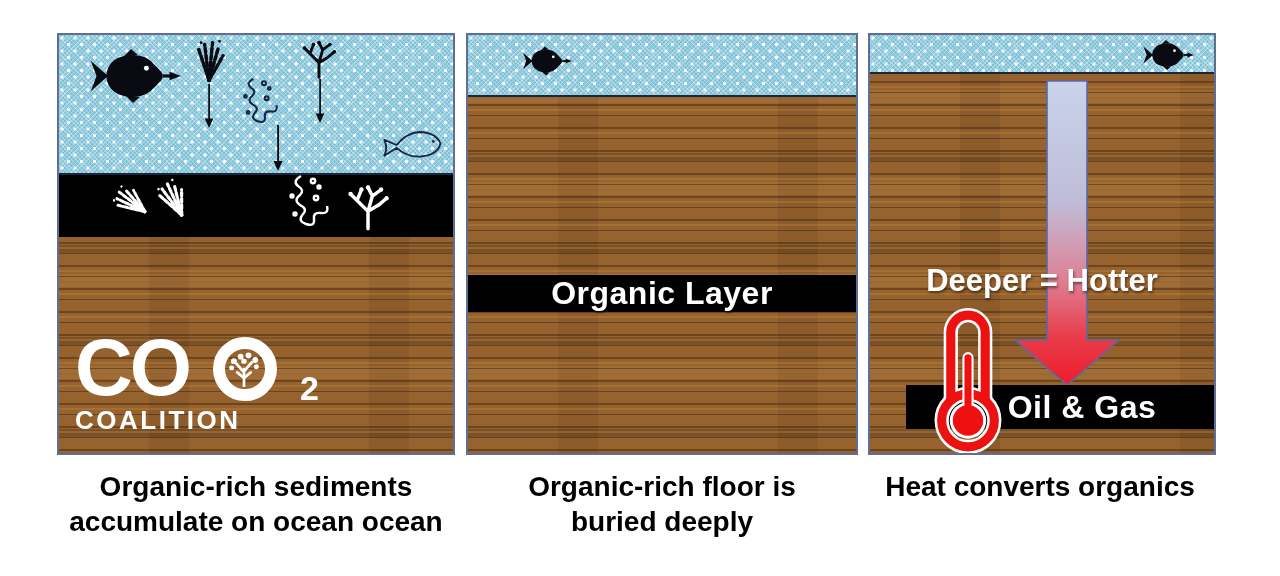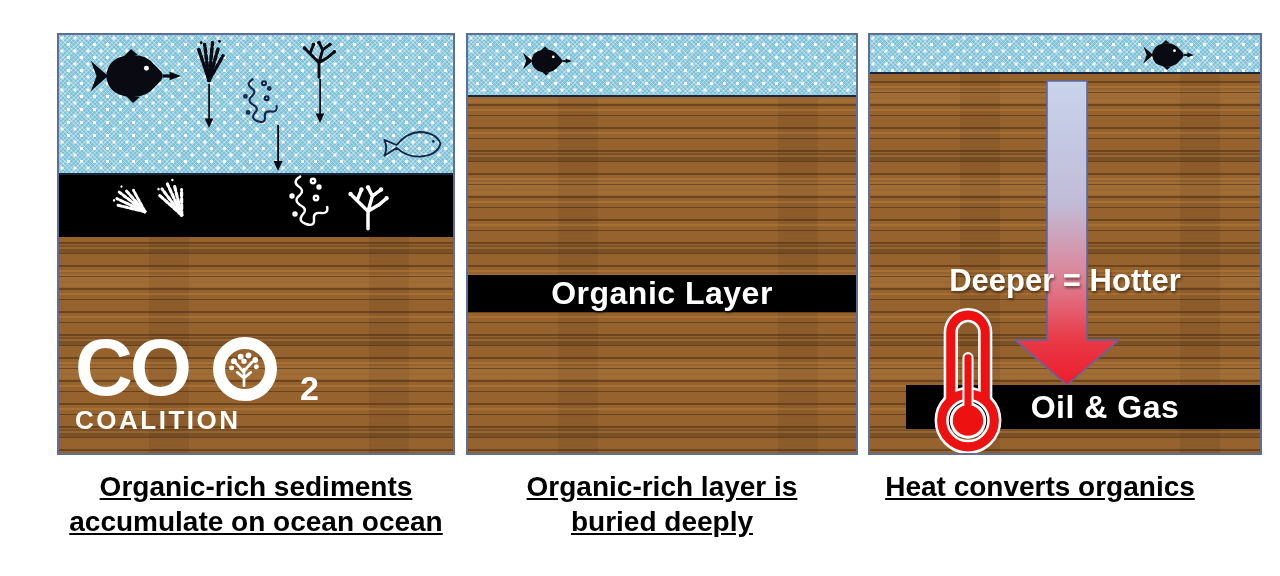--- a/index.html
+++ b/index.html
@@ -20,21 +20,21 @@
       repeating-linear-gradient(180deg,
         rgba(0,0,0,0) 0 26px, rgba(0,0,0,.18) 26px 34px,
         rgba(0,0,0,0) 34px 55px, rgba(255,200,120,.10) 55px 68px,
         rgba(0,0,0,0) 68px 92px),
       repeating-linear-gradient(90deg,
         rgba(0,0,0,0) 0 90px, rgba(60,35,10,.12) 90px 130px,
         rgba(0,0,0,0) 130px 220px);
   }
   .panel-1{left:57px;width:398px;}
   .panel-2{left:466px;width:392px;}
-  .panel-3{left:868px;width:394px;text-decoration:underline;}
+  .panel-3{left:868px;width:348px;text-decoration:underline;}
   .water{
     position:absolute;left:0;right:0;top:0;
     background-color:#7fc2d8;
     background-image:
       radial-gradient(circle, rgba(255,255,255,.95) 1.4px, rgba(255,255,255,0) 1.9px),
       radial-gradient(circle, rgba(255,255,255,.95) 1.4px, rgba(255,255,255,0) 1.9px),
       repeating-linear-gradient(45deg, rgba(255,255,255,.3) 0 1px, rgba(255,255,255,0) 1px 3px),
       repeating-linear-gradient(-45deg, rgba(255,255,255,.3) 0 1px, rgba(255,255,255,0) 1px 3px);
     background-size:13px 13px,13px 13px,auto,auto;
     background-position:3px 3px,9.5px 9.5px,0 0,0 0;
@@ -55,21 +55,21 @@
     position:absolute;top:228px;left:0;right:0;text-align:center;z-index:4;
     color:#fff;font-weight:bold;font-size:31px;white-space:nowrap;
     text-shadow:1px 2px 3px rgba(40,20,5,.6);
   }
   .icon{position:absolute;}
   .icon-black{color:#0a0a12;}
   .icon-navy{color:#15264a;}
   .icon-white{color:#ffffff;}
   .caption{
     position:absolute;top:469px;text-align:center;color:#000;
-    font-weight:bold;font-size:28px;line-height:35px;white-space:nowrap;text-decoration:underline;
+    font-weight:bold;font-size:28px;line-height:35px;white-space:nowrap;
   }
   .cap-1{left:47px;width:418px;}
   .cap-2{left:456px;width:412px;}
   .cap-3{left:830px;width:420px;}
   .logo{position:absolute;left:16px;top:301px;color:#fff;z-index:4;}
   .logo-row{display:flex;align-items:flex-start;gap:21px;}
   .logo-c{font-size:80px;font-weight:bold;line-height:64px;letter-spacing:-3px;}
   .logo-o{
     width:40px;height:40px;border:12px solid #fff;border-radius:50%;
     margin-left:3px;margin-top:1px;position:relative;
@@ -252,20 +252,20 @@
       <line x1="37" y1="52" x2="37" y2="100" stroke="#ee1111" stroke-width="7" stroke-linecap="round"></line>
       <circle cx="37" cy="114" r="15" fill="#ee1111"></circle>
     </svg>
   </div>
 
   <div class="caption cap-1">
     <div>Organic-rich sediments</div>
     <div>accumulate on ocean ocean</div>
   </div>
   <div class="caption cap-2">
-    <div>Organic-rich layer is</div>
+    <div>Organic-rich floor is</div>
     <div>buried deeply</div>
   </div>
   <div class="caption cap-3">
     <div>Heat converts organics</div>
   </div>
 
 </div>
 
 </body></html>

